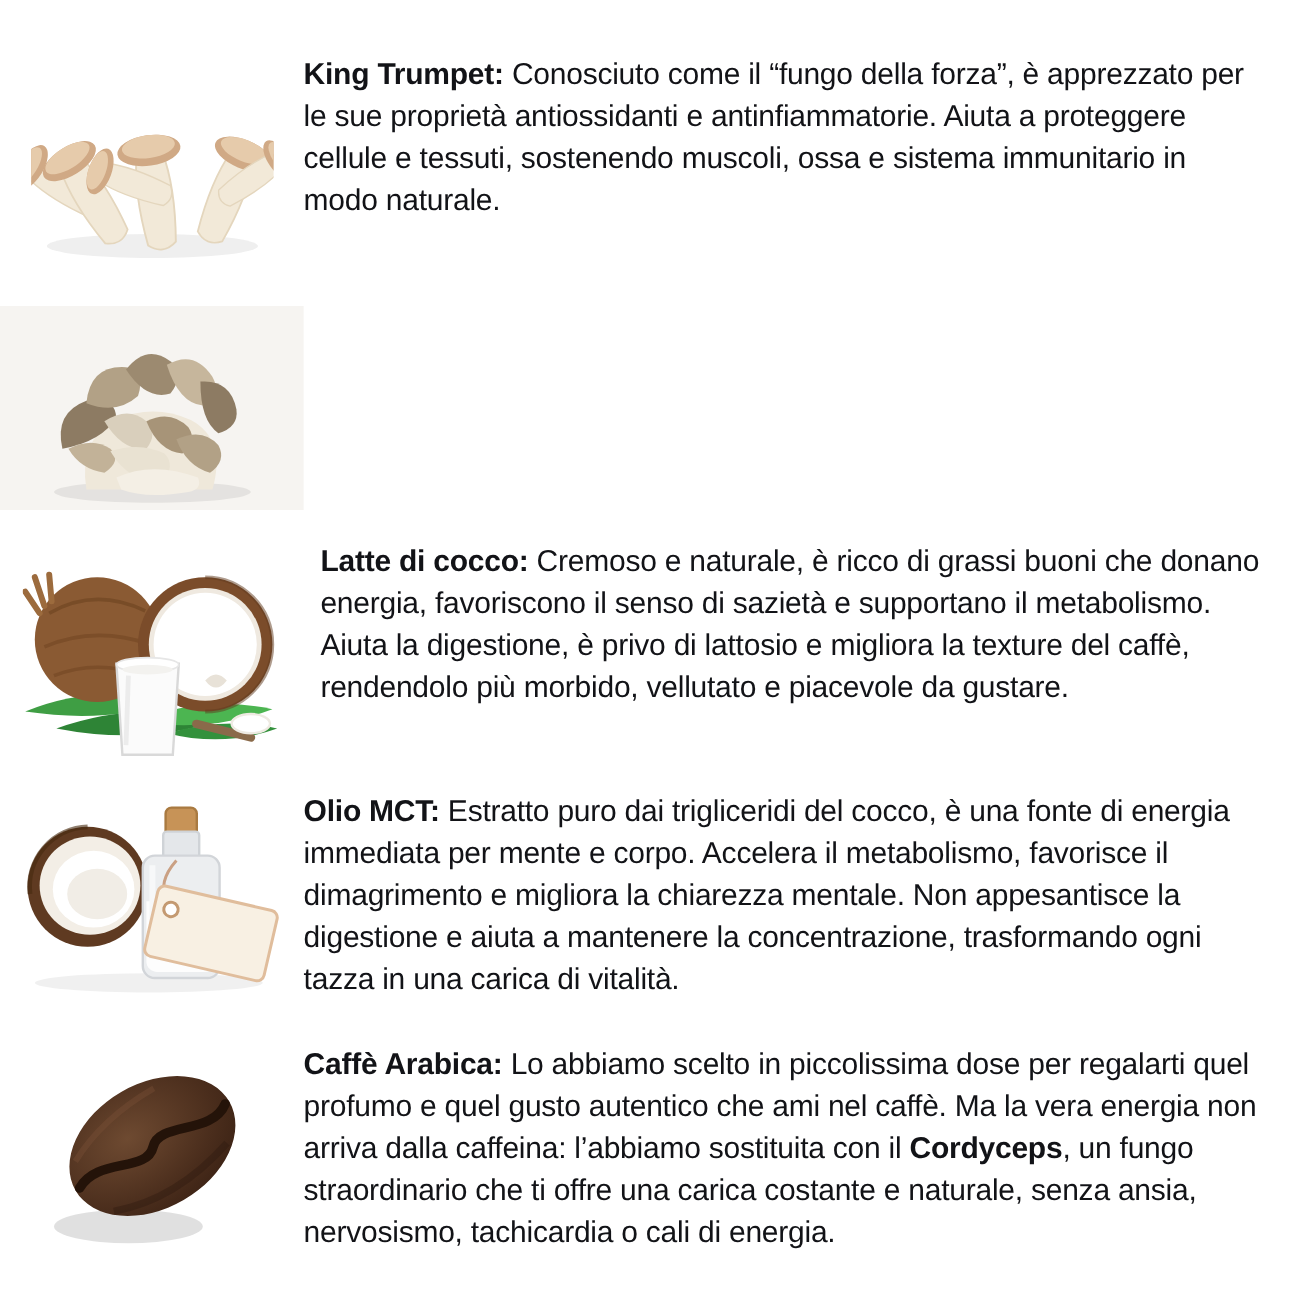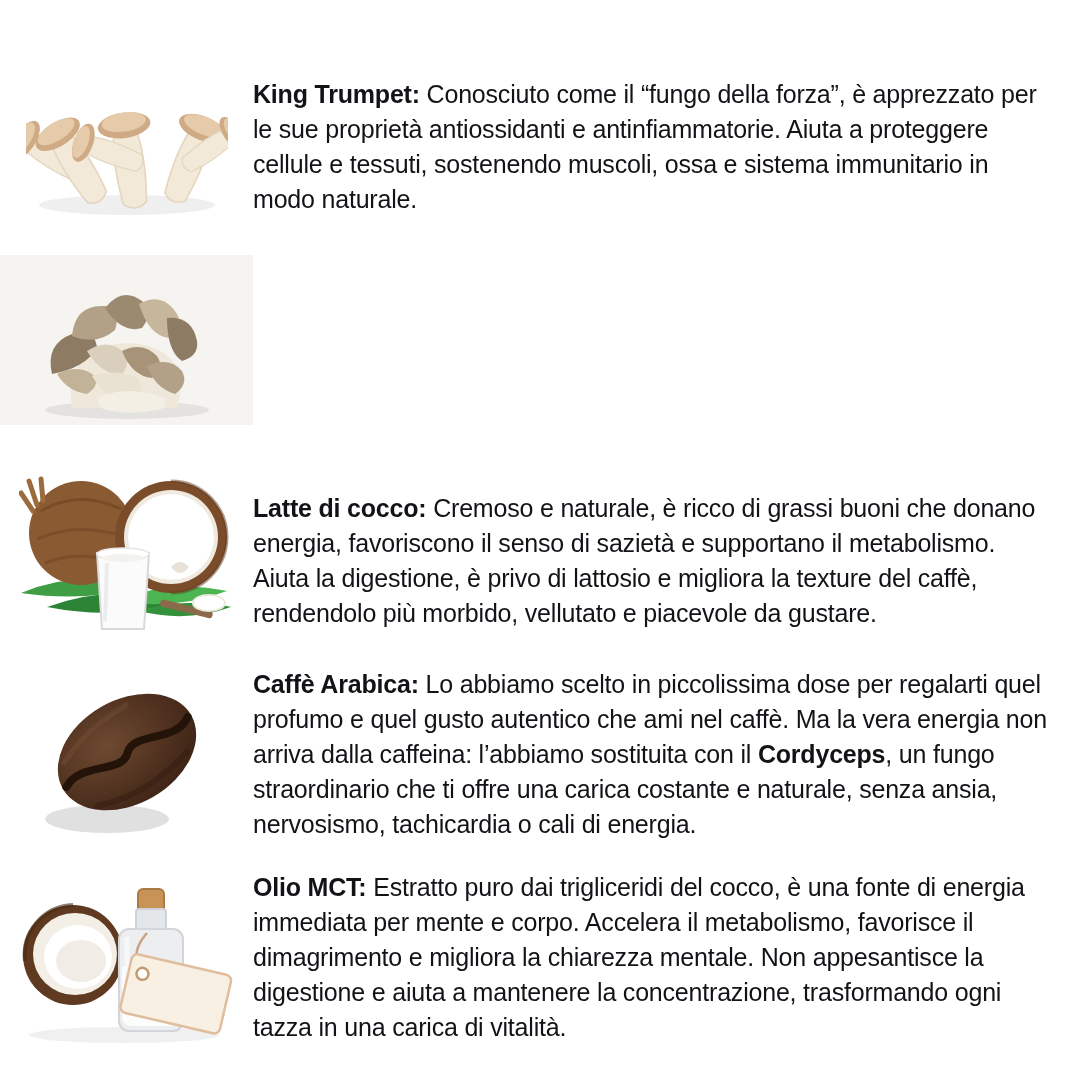--- a/index.html
+++ b/index.html
@@ -12,41 +12,41 @@
     font-family: "Liberation Sans", sans-serif;
   }
   .page {
     width: 1080px;
     height: 1080px;
     position: relative;
     color: #121317;
   }
   .row {
     display: flex;
-    align-items: flex-end;
+    align-items: flex-start;
   }
   .img-col {
     flex: 0 0 253px;
     display: flex;
     justify-content: center;
     align-items: center;
   }
   .text-col {
     width: 800px;
     margin: 0;
     font-size: 25px;
     line-height: 35px;
     letter-spacing: -0.2px;
     font-weight: 400;
   }
   .text-col b { font-weight: 700; }
   .row-1 { margin-top: 45px; }
   .row-2 { margin-top: 38px; }
   .row-2 .img-col { height: 170px; }   
-  .row-3 { margin-top: 26px; }
+  .row-3 { margin-top: 26px; gap: 14px; }
   .row-4 { margin-top: 28px; }
   .row-5 { margin-top: 36px; }
   svg { display: block; }
 </style>
 </head>
 <body style="background: rgb(255, 255, 255);">
 
 <div class="page" style="color: rgb(18, 19, 23);">
 
   <section class="row row-1">
@@ -122,46 +122,20 @@
         <rect x="142" y="148" width="54" height="7" rx="3.5" fill="#8a6a4a" transform="rotate(14 142 148)"></rect>
         <ellipse cx="190" cy="152" rx="16" ry="8" fill="#ffffff" stroke="#eeeae2" stroke-width="2"></ellipse>
       </svg>
     </div>
     <p class="text-col">
       <b>Latte di cocco:</b>
       <span>Cremoso e naturale, è ricco di grassi buoni che donano energia, favoriscono il senso di sazietà e supportano il metabolismo. Aiuta la digestione, è privo di lattosio e migliora la texture del caffè, rendendolo più morbido, vellutato e piacevole da gustare.</span>
     </p>
   </section>
 
-  <section class="row row-5">
-    <div class="img-col">
-      <svg width="200" height="175" viewBox="0 0 200 175">
-        <defs>
-          <radialGradient id="beanGrad" cx="40%" cy="35%" r="80%">
-            <stop offset="0%" stop-color="#6e4a31"></stop>
-            <stop offset="65%" stop-color="#4a2d1c"></stop>
-            <stop offset="100%" stop-color="#371f12"></stop>
-          </radialGradient>
-        </defs>
-        <ellipse cx="80" cy="152" rx="62" ry="14" fill="#000000" opacity="0.12"></ellipse>
-        <g transform="rotate(-30 100 85)">
-          <ellipse cx="100" cy="85" rx="74" ry="52" fill="url(#beanGrad)"></ellipse>
-          <path d="M30,85 C55,70 85,102 100,86 C115,70 148,102 170,85" stroke="#241309" stroke-width="8" fill="none" stroke-linecap="round"></path>
-          <path d="M38,64 Q75,44 125,44" stroke="#7d5438" stroke-width="5" opacity="0.35" fill="none"></path>
-          <path d="M45,116 Q95,134 155,114" stroke="#2c1810" stroke-width="6" opacity="0.4" fill="none"></path>
-        </g>
-      </svg>
-    </div>
-    <p class="text-col">
-      <b>Caffè Arabica:</b>
-      <span>Lo abbiamo scelto in piccolissima dose per regalarti quel profumo e quel gusto autentico che ami nel caffè. Ma la vera energia non arriva dalla caffeina: l’abbiamo sostituita con il</span>
-      <b>Cordyceps</b><span>, un fungo straordinario che ti offre una carica costante e naturale, senza ansia, nervosismo, tachicardia o cali di energia.</span>
-    </p>
-  </section>
-
   <section class="row row-4">
     <div class="img-col">
       <svg width="215" height="170" viewBox="0 0 215 170">
         <ellipse cx="105" cy="160" rx="95" ry="8" fill="#000000" opacity="0.06"></ellipse>
 
         <circle cx="54" cy="80" r="50" fill="#5f3a21"></circle>
         <path d="M54,30 a50,50 0 0 0 -48,56" fill="none" stroke="#46290f" stroke-width="4" opacity="0.6"></path>
         <ellipse cx="56" cy="79" rx="42" ry="41" fill="#f3eee6"></ellipse>
         <ellipse cx="59" cy="82" rx="34" ry="32" fill="#ffffff"></ellipse>
         <ellipse cx="62" cy="86" rx="25" ry="21" fill="#f1ede6"></ellipse>
@@ -178,13 +152,39 @@
           <circle cx="124" cy="98" r="6" fill="#ffffff" stroke="#c49a72" stroke-width="2.5"></circle>
         </g>
       </svg>
     </div>
     <p class="text-col">
       <b>Olio MCT:</b>
       <span>Estratto puro dai trigliceridi del cocco, è una fonte di energia immediata per mente e corpo. Accelera il metabolismo, favorisce il dimagrimento e migliora la chiarezza mentale. Non appesantisce la digestione e aiuta a mantenere la concentrazione, trasformando ogni tazza in una carica di vitalità.</span>
     </p>
   </section>
 
+  <section class="row row-5">
+    <div class="img-col">
+      <svg width="200" height="175" viewBox="0 0 200 175">
+        <defs>
+          <radialGradient id="beanGrad" cx="40%" cy="35%" r="80%">
+            <stop offset="0%" stop-color="#6e4a31"></stop>
+            <stop offset="65%" stop-color="#4a2d1c"></stop>
+            <stop offset="100%" stop-color="#371f12"></stop>
+          </radialGradient>
+        </defs>
+        <ellipse cx="80" cy="152" rx="62" ry="14" fill="#000000" opacity="0.12"></ellipse>
+        <g transform="rotate(-30 100 85)">
+          <ellipse cx="100" cy="85" rx="74" ry="52" fill="url(#beanGrad)"></ellipse>
+          <path d="M30,85 C55,70 85,102 100,86 C115,70 148,102 170,85" stroke="#241309" stroke-width="8" fill="none" stroke-linecap="round"></path>
+          <path d="M38,64 Q75,44 125,44" stroke="#7d5438" stroke-width="5" opacity="0.35" fill="none"></path>
+          <path d="M45,116 Q95,134 155,114" stroke="#2c1810" stroke-width="6" opacity="0.4" fill="none"></path>
+        </g>
+      </svg>
+    </div>
+    <p class="text-col">
+      <b>Caffè Arabica:</b>
+      <span>Lo abbiamo scelto in piccolissima dose per regalarti quel profumo e quel gusto autentico che ami nel caffè. Ma la vera energia non arriva dalla caffeina: l’abbiamo sostituita con il</span>
+      <b>Cordyceps</b><span>, un fungo straordinario che ti offre una carica costante e naturale, senza ansia, nervosismo, tachicardia o cali di energia.</span>
+    </p>
+  </section>
+
 </div>
 
 </body></html>

